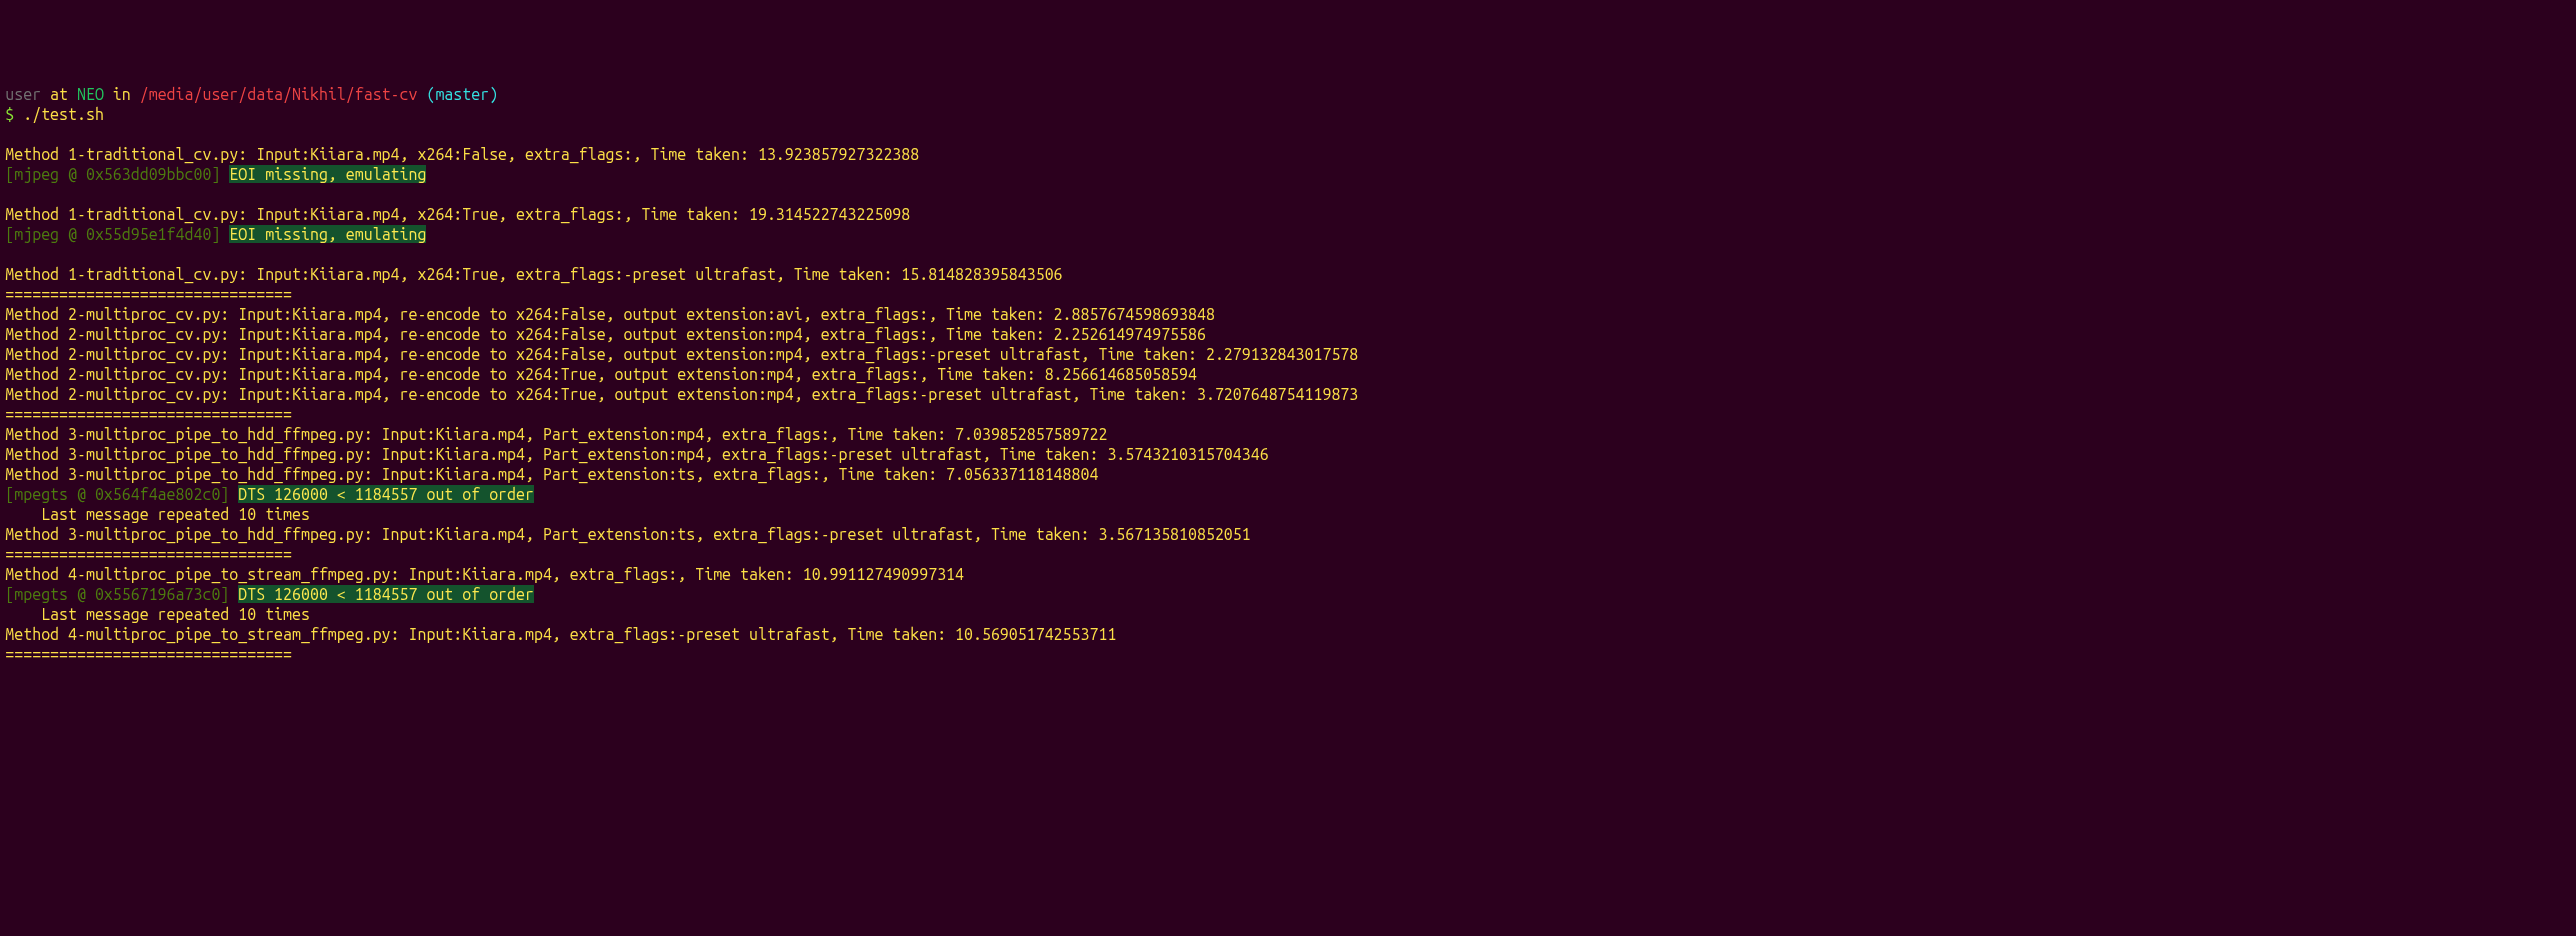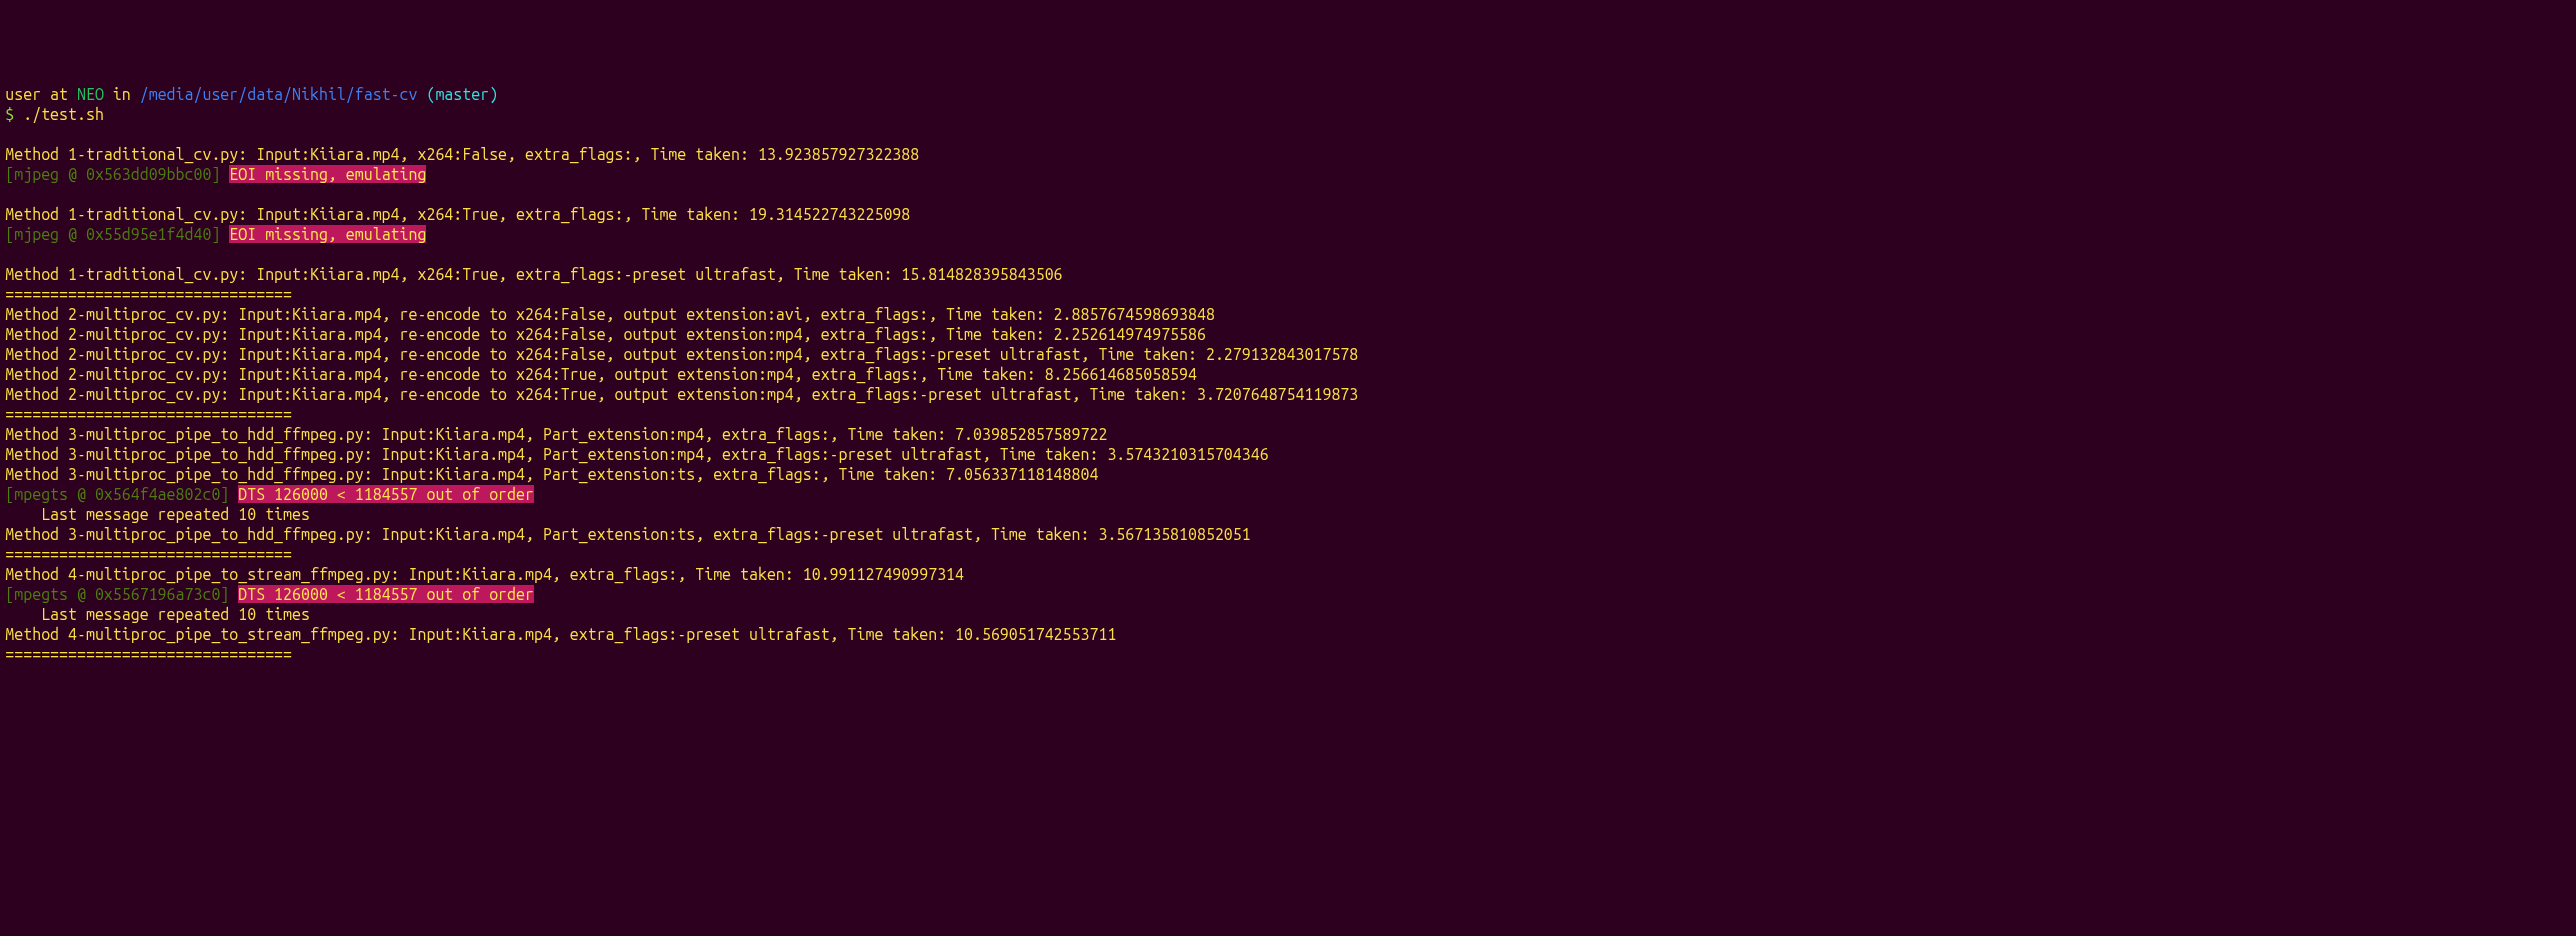--- a/index.html
+++ b/index.html
@@ -9,26 +9,26 @@
       font-family: 'Ubuntu Mono', 'DejaVu Sans Mono', 'Consolas', monospace;
       font-size: 16px;
       line-height: 1.25;
       padding: 3.5px 5.3px;
       white-space: pre;
       width: 2576px;
       min-height: 937px;
       overflow: hidden;
     }
     .line { display: block; }
-    .purple { color: #fde047; }
+    .purple { color: #737373; }
     .orange { color: #22c55e; }
-    .green { color: #3b82f6; text-align: center; }
+    .green { color: #ef4444; text-align: center; }
     .cyan { color: #34e2e2; }
     .white { color: #fde047; }
-    .yellow-bg { background: #be185d; color: #fce94f; }
+    .yellow-bg { background: #14532d; color: #fce94f; }
     .tag-cyan { color: #4d7c0f; }
     .prompt-dollar { color: #8ae234; }
     .blank { height: 1.25em; }
   </style>
 </head>
 <body>
 
 
 
 <div><span class="line"><span class="purple">user</span><span class="white"> at </span><span class="orange">NEO</span><span class="white"> in </span><span class="green">/media/user/data/Nikhil/fast-cv</span><span class="cyan"> (</span><span class="cyan">master</span><span class="cyan">)</span></span><span class="line"><span class="prompt-dollar">$ </span><span class="white">./test.sh</span></span><span class="line blank"></span><span class="line white">Method 1-traditional_cv.py: Input:Kiiara.mp4, x264:False, extra_flags:, Time taken: 13.923857927322388</span><span class="line"><span class="tag-cyan">[mjpeg @ 0x563dd09bbc00] </span><span class="yellow-bg">EOI missing, emulating</span></span><span class="line blank"></span><span class="line white">Method 1-traditional_cv.py: Input:Kiiara.mp4, x264:True, extra_flags:, Time taken: 19.314522743225098</span><span class="line"><span class="tag-cyan">[mjpeg @ 0x55d95e1f4d40] </span><span class="yellow-bg">EOI missing, emulating</span></span><span class="line blank"></span><span class="line white">Method 1-traditional_cv.py: Input:Kiiara.mp4, x264:True, extra_flags:-preset ultrafast, Time taken: 15.814828395843506</span><span class="line white">================================</span><span class="line white">Method 2-multiproc_cv.py: Input:Kiiara.mp4, re-encode to x264:False, output extension:avi, extra_flags:, Time taken: 2.8857674598693848</span><span class="line white">Method 2-multiproc_cv.py: Input:Kiiara.mp4, re-encode to x264:False, output extension:mp4, extra_flags:, Time taken: 2.252614974975586</span><span class="line white">Method 2-multiproc_cv.py: Input:Kiiara.mp4, re-encode to x264:False, output extension:mp4, extra_flags:-preset ultrafast, Time taken: 2.279132843017578</span><span class="line white">Method 2-multiproc_cv.py: Input:Kiiara.mp4, re-encode to x264:True, output extension:mp4, extra_flags:, Time taken: 8.256614685058594</span><span class="line white">Method 2-multiproc_cv.py: Input:Kiiara.mp4, re-encode to x264:True, output extension:mp4, extra_flags:-preset ultrafast, Time taken: 3.7207648754119873</span><span class="line white">================================</span><span class="line white">Method 3-multiproc_pipe_to_hdd_ffmpeg.py: Input:Kiiara.mp4, Part_extension:mp4, extra_flags:, Time taken: 7.039852857589722</span><span class="line white">Method 3-multiproc_pipe_to_hdd_ffmpeg.py: Input:Kiiara.mp4, Part_extension:mp4, extra_flags:-preset ultrafast, Time taken: 3.5743210315704346</span><span class="line white">Method 3-multiproc_pipe_to_hdd_ffmpeg.py: Input:Kiiara.mp4, Part_extension:ts, extra_flags:, Time taken: 7.056337118148804</span><span class="line"><span class="tag-cyan">[mpegts @ 0x564f4ae802c0] </span><span class="yellow-bg">DTS 126000 &lt; 1184557 out of order</span></span><span class="line white">    Last message repeated 10 times</span><span class="line white">Method 3-multiproc_pipe_to_hdd_ffmpeg.py: Input:Kiiara.mp4, Part_extension:ts, extra_flags:-preset ultrafast, Time taken: 3.567135810852051</span><span class="line white">================================</span><span class="line white">Method 4-multiproc_pipe_to_stream_ffmpeg.py: Input:Kiiara.mp4, extra_flags:, Time taken: 10.991127490997314</span><span class="line"><span class="tag-cyan">[mpegts @ 0x5567196a73c0] </span><span class="yellow-bg">DTS 126000 &lt; 1184557 out of order</span></span><span class="line white">    Last message repeated 10 times</span><span class="line white">Method 4-multiproc_pipe_to_stream_ffmpeg.py: Input:Kiiara.mp4, extra_flags:-preset ultrafast, Time taken: 10.569051742553711</span><span class="line white">================================</span></div>

